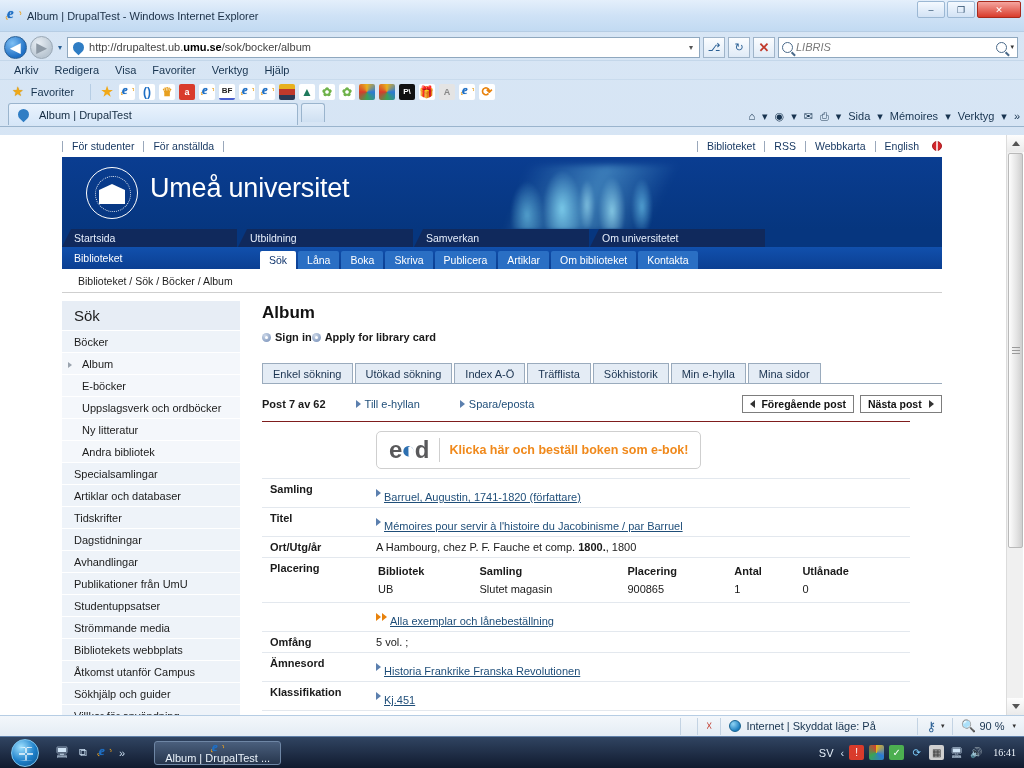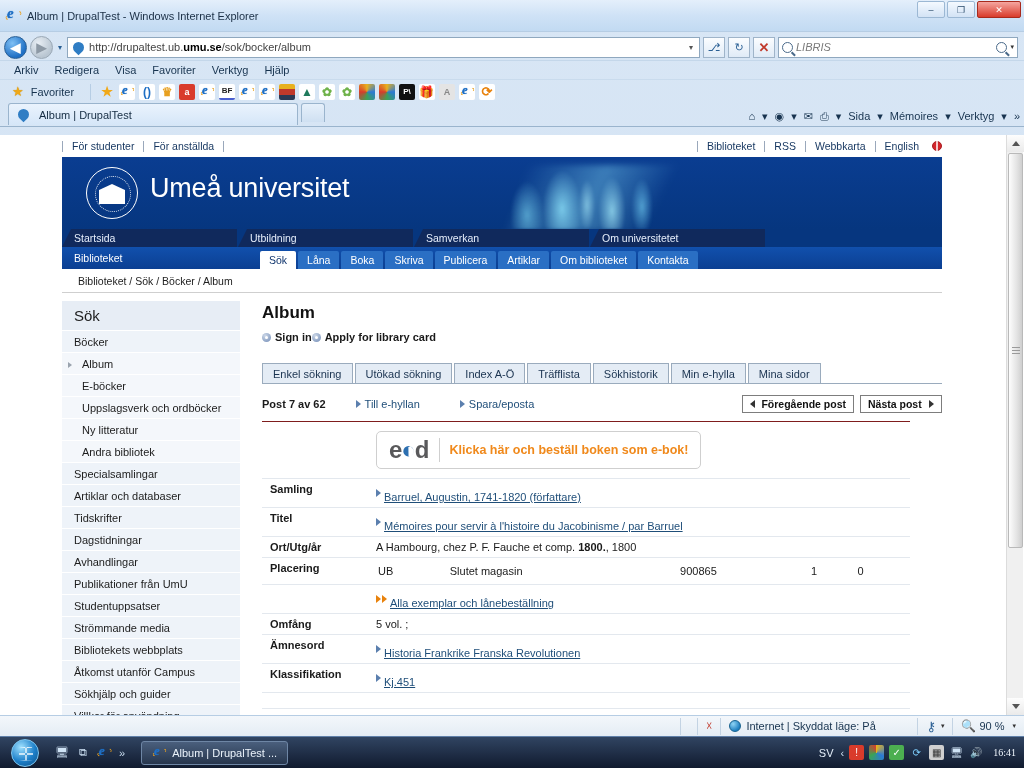--- a/index.html
+++ b/index.html
@@ -469,26 +469,27 @@
       linear-gradient(90deg, #fff 0 45%, transparent 45% 55%, #fff 55% 100%),
       linear-gradient(0deg, #fff 0 45%, transparent 45% 55%, #fff 55% 100%);
     opacity:.92;
     clip-path: polygon(0 8%, 45% 0, 45% 45%, 0 45%, 0 55%, 45% 55%, 45% 100%, 0 92%, 100% 100%, 55% 100%, 55% 55%, 100% 55%, 100% 45%, 55% 45%, 55% 0, 100% 0);
     transform: perspective(18px) rotateY(0deg);
   }
   .ql { display:flex; align-items:center; gap:5px; margin-left: 6px; }
   .ql-ic { width:16px; height:16px; display:flex; align-items:center; justify-content:center; font-size:11px; color:#cfe3f5; }
   .ql-chev { color:#c8dcee; font-size: 11px; margin-left:2px; }
   .tb-task {
-    margin-left: 16px; height: 24px;
+    margin-left: 29px; height: 24px;
     background: linear-gradient(180deg,#4a5f7d,#27364d);
     border: 1px solid #6e86a5; border-radius: 3px;
     display:flex; align-items:center; gap:5px;
     padding: 0 10px; color:#eaf2fa; font-size: 11px;
     max-width: 180px;
+    flex-direction: column;
   }
   .tray {
     margin-left:auto; display:flex; align-items:center; gap:5px;
     padding-right: 8px; color:#e3eef8; font-size: 11px;
   }
   .tray-ic { width:15px; height:15px; display:flex; align-items:center; justify-content:center; font-size:10px; border-radius:2px; }
   .clock { font-size: 10px; color:#eef5fc; margin-left: 4px; font-family: Liberation Serif, serif; }
 </style>
 </head>
 <body>
@@ -759,20 +760,27 @@
             <div class="rrow">
               <div class="lbl">Ort/Utg/år</div>
               <div class="val"><span>A Hambourg, chez P. F. Fauche et comp. </span><b>1800.</b><span>, 1800</span></div>
             </div>
 
             <div class="rrow">
               <div class="lbl">Placering</div>
               <div class="val">
                 <table class="holdings">
                   <tbody>
+                      <tr>
+                    <th>Bibliotek</th>
+                    <th>Samling</th>
+                    <th>Placering</th>
+                    <th>Antal</th>
+                    <th>Utlånade</th>
+                  </tr>
                   <tr>
                     <td>UB</td>
                     <td>Slutet magasin</td>
                     <td>900865</td>
                     <td>1</td>
                     <td>0</td>
                   </tr>
                 </tbody>
                   </table>
               </div>

